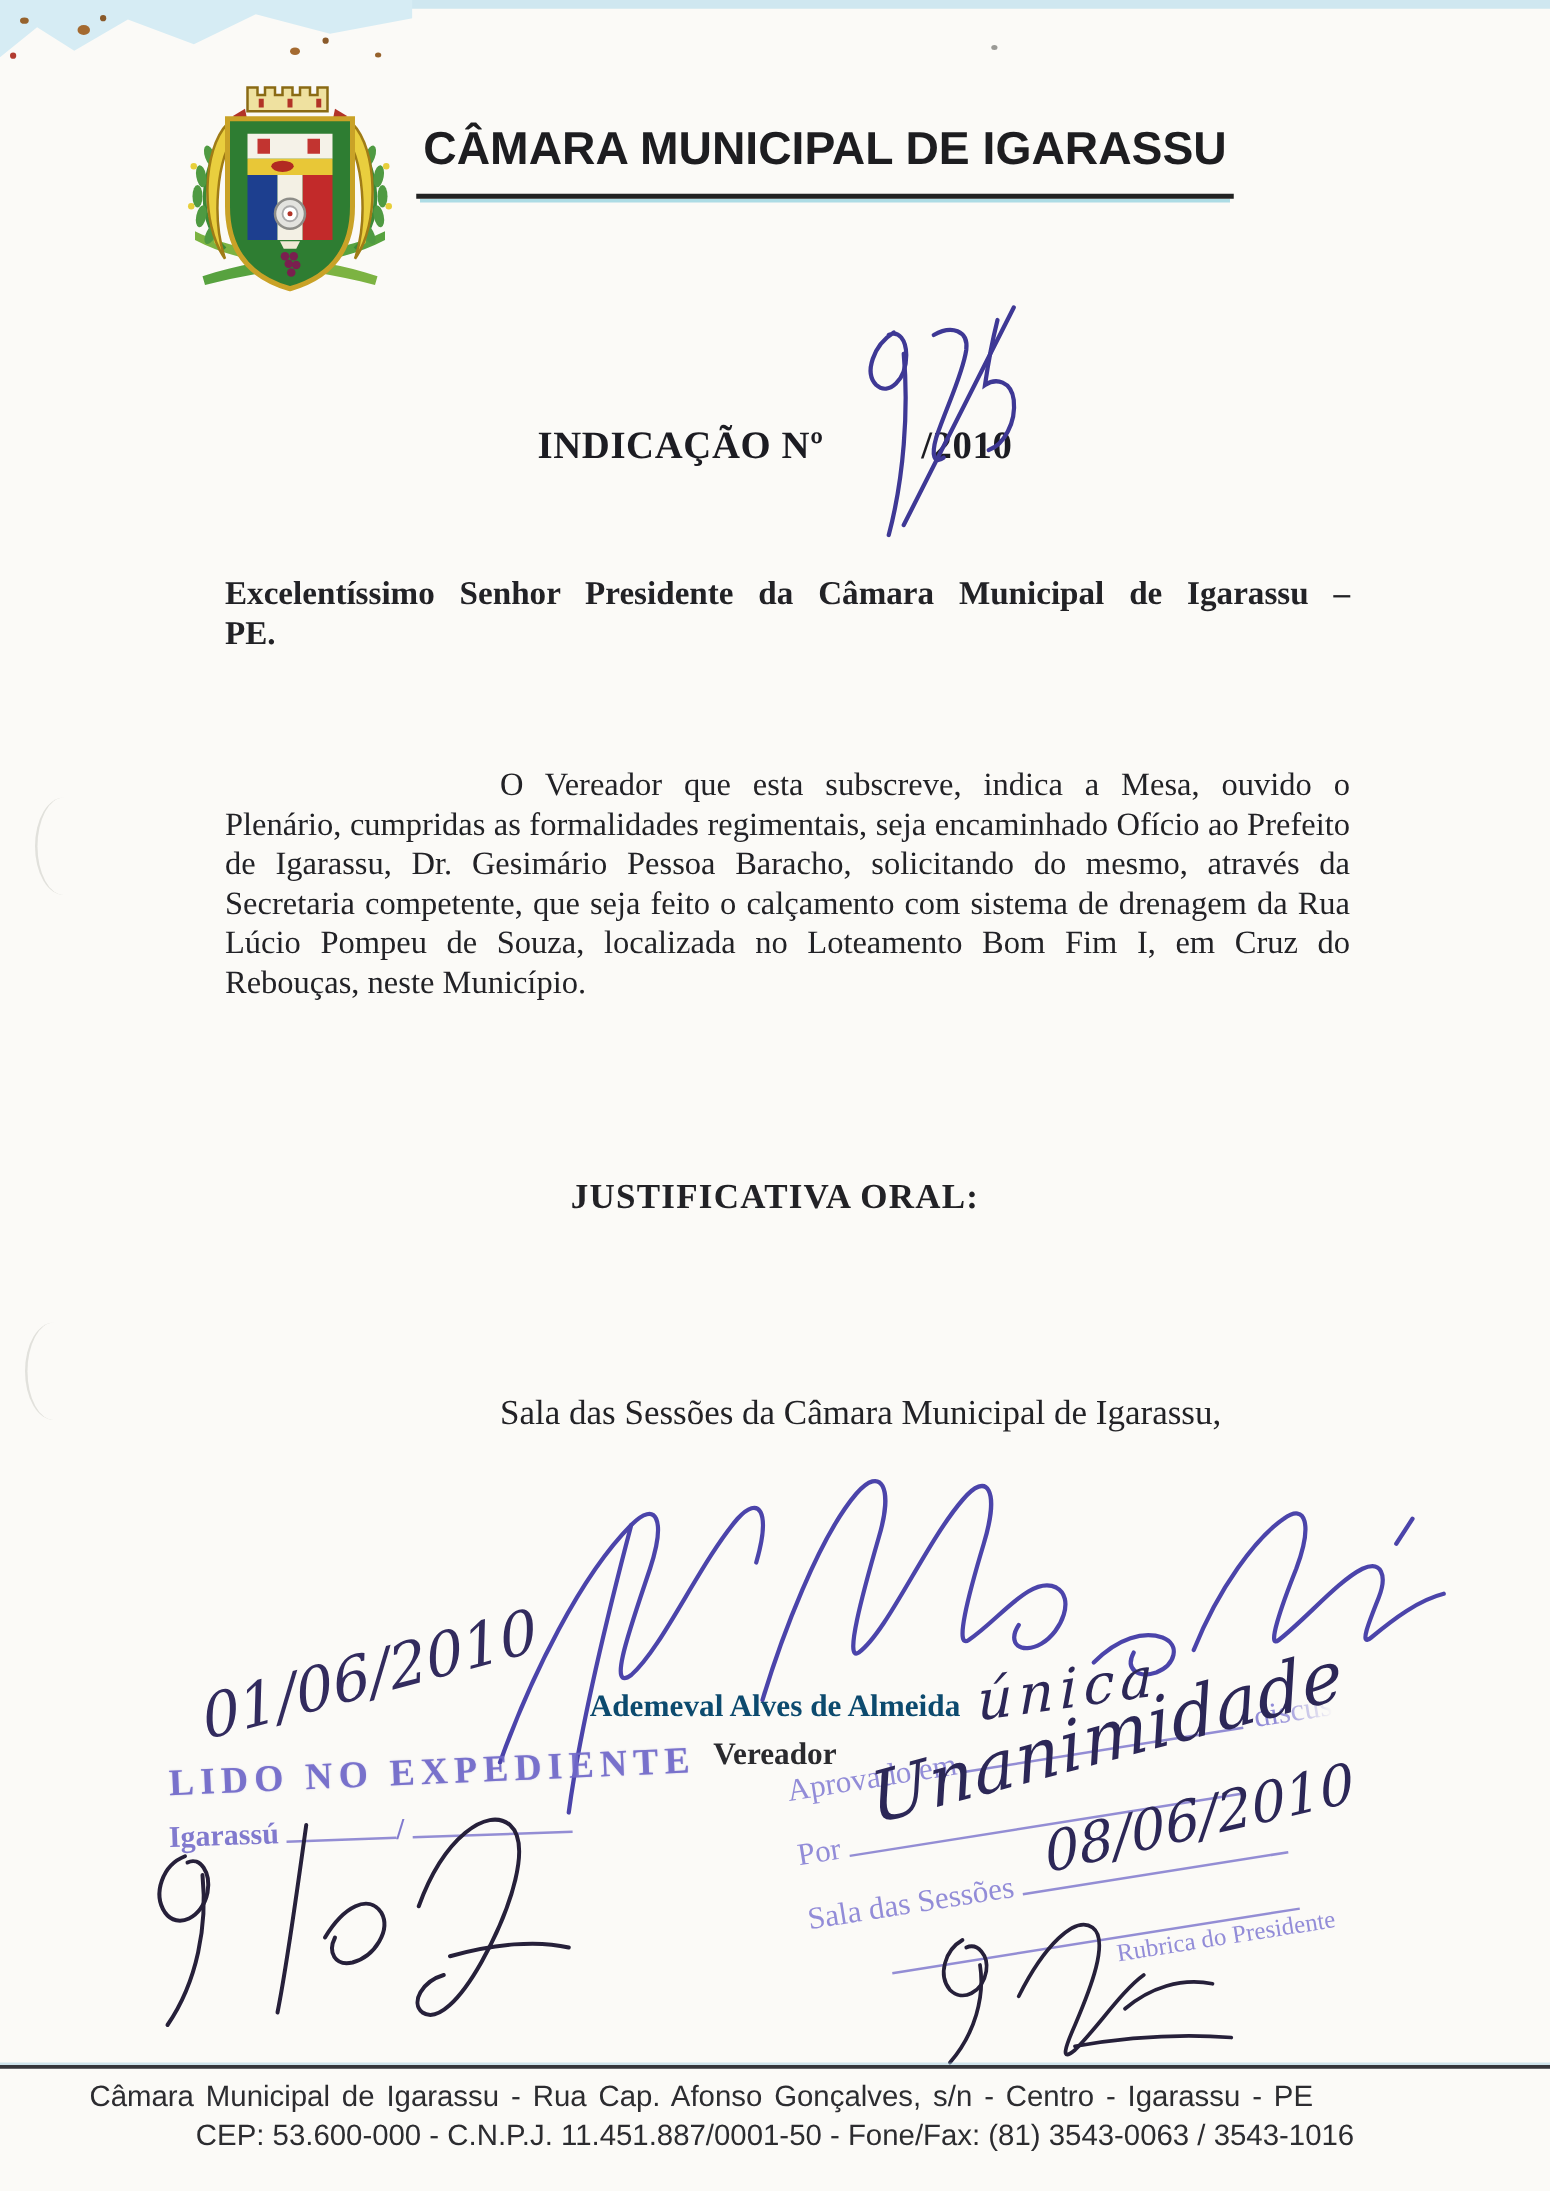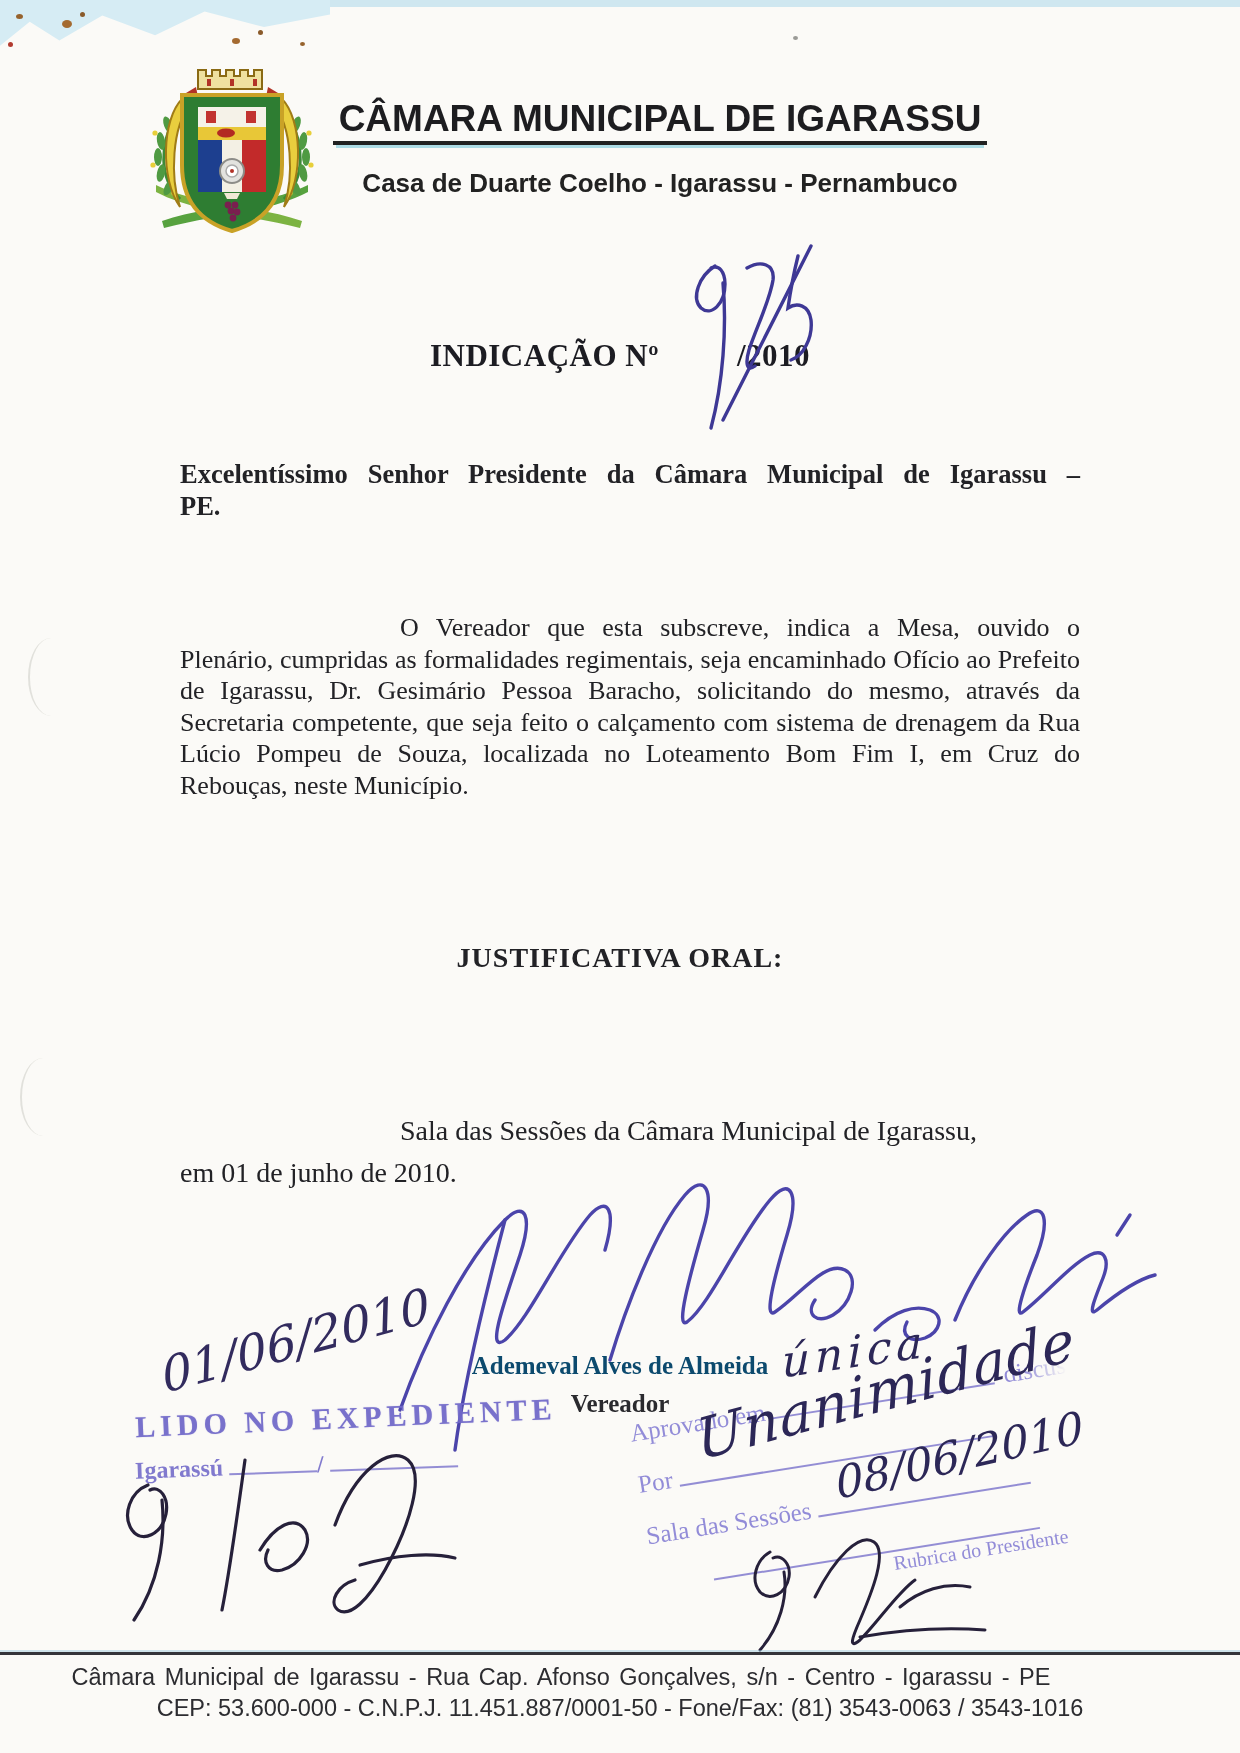--- a/index.html
+++ b/index.html
@@ -10,21 +10,21 @@
   .corner-sky{position:absolute;top:0;left:0;width:330px;height:52px;background:#d6ecf4;
       clip-path:polygon(0 0,100% 0,100% 28%,80% 52%,62% 22%,47% 68%,31% 30%,18% 78%,9% 42%,0 88%);}
   .speck{position:absolute;border-radius:50%;}
   .arc-artifact{position:absolute;width:44px;height:78px;border:2px solid #cdcdc6;border-right:none;
       border-top:none;border-bottom:none;border-radius:50% 0 0 50%/50% 0 0 50%;opacity:.55;}
   
   .crest{position:absolute;left:148px;top:55px;width:168px;height:180px;}
   .org-name{position:absolute;left:310px;top:98px;width:700px;text-align:center;
       font-family:"Liberation Sans",sans-serif;font-weight:bold;font-size:37px;color:#1d1d20;}
   .org-name span{border-bottom:4px solid #222;box-shadow:0 6px 0 -3px rgba(110,195,215,.55);
-      padding:0 6px 2px 6px;}
+      padding:0 6px 16px 6px;}
   .org-sub{position:absolute;left:310px;top:168px;width:700px;text-align:center;
       font-family:"Liberation Sans",sans-serif;font-weight:bold;font-size:26px;color:#222;}
   
   .doc-title{position:absolute;left:0;top:338px;width:1240px;text-align:center;
       font-weight:bold;font-size:31px;letter-spacing:.5px;color:#1c1c22;}
   .doc-title .gap{display:inline-block;width:78px;}
   .hw-number{position:absolute;left:663px;top:238px;width:170px;height:210px;}
   
   .addressee{position:absolute;left:180px;top:458px;width:900px;font-weight:bold;font-size:26.5px;
       line-height:32px;}
@@ -146,21 +146,20 @@
         <circle cx="87" cy="150" r="3.4"></circle>
       <circle cx="83" cy="156" r="3.4"></circle>
         <circle cx="89" cy="157" r="3.4"></circle>
       <circle cx="85" cy="163" r="3.4"></circle>
     </g>
   </svg>
 
   <div class="org-name">
     <span>CÂMARA MUNICIPAL DE IGARASSU</span>
   </div>
-  <div class="org-sub">Casa de Duarte Coelho - Igarassu - Pernambuco</div>
 
   <div class="doc-title"><span>INDICAÇÃO Nº</span><span class="gap"></span><span>/2010</span></div>
 
   <svg class="hw-number" viewBox="0 0 170 210">
     <title>475</title>
     <g fill="none" stroke="#3e3895" stroke-width="3.4" stroke-linecap="round">
       <path d="M52,28 C36,38 28,60 38,70 C48,79 62,66 62,46 C62,34 56,26 48,30"></path>
       <path d="M60,45 C64,90 60,145 48,190"></path>
       <path d="M84,30 C98,22 112,26 110,42 C107,62 94,88 86,112 C82,126 84,134 92,128"></path>
       <path d="M135,18 C130,38 127,56 125,70 C134,64 146,67 148,82 C150,100 140,118 128,122"></path>
@@ -171,21 +170,20 @@
   <div class="addressee">
     <div class="l1">Excelentíssimo Senhor Presidente da Câmara Municipal de Igarassu –</div>
     <div>PE.</div>
   </div>
 
   <p class="body-par">O Vereador que esta subscreve, indica a Mesa, ouvido o Plenário, cumpridas as formalidades regimentais, seja encaminhado Ofício ao Prefeito de Igarassu, Dr. Gesimário Pessoa Baracho, solicitando do mesmo, através da Secretaria competente, que seja feito o calçamento com sistema de drenagem da Rua Lúcio Pompeu de Souza, localizada no Loteamento Bom Fim I, em Cruz do Rebouças, neste Município.</p>
 
   <div class="just-head">JUSTIFICATIVA ORAL:</div>
 
   <div class="closing1">Sala das Sessões da Câmara Municipal de Igarassu,</div>
-  <div class="closing2">em 01 de junho de 2010.</div>
 
   <svg class="sig-main" viewBox="0 0 810 300">
     <g fill="none" stroke="#4b44aa" stroke-width="3.4" stroke-linecap="round">
       <path d="M45,250 C70,180 110,100 150,60 C170,40 178,55 165,95 C150,140 130,195 150,180 C175,158 205,90 235,55 C252,36 262,48 250,90"></path>
       <path d="M150,60 C125,155 108,230 100,290"></path>
       <path d="M255,200 C270,150 300,70 330,35 C350,12 360,30 348,70 C335,115 320,170 332,162 C355,145 385,75 415,40 C435,16 445,32 432,75 C420,115 408,160 420,152 C445,135 470,100 490,110 C505,118 495,145 478,155 C462,164 450,155 460,140"></path>
       <path d="M520,170 C540,150 560,145 575,150 C590,156 585,172 570,178 C555,183 545,175 552,162"></path>
       <path d="M600,160 C620,110 650,70 672,55 C690,42 695,60 682,95 C670,125 658,160 668,152 C690,135 715,105 735,95 C750,88 755,100 748,118 C740,138 732,158 742,150 C760,135 780,120 800,115"></path>
       <path d="M762,75 L775,55"></path>
     </g>

